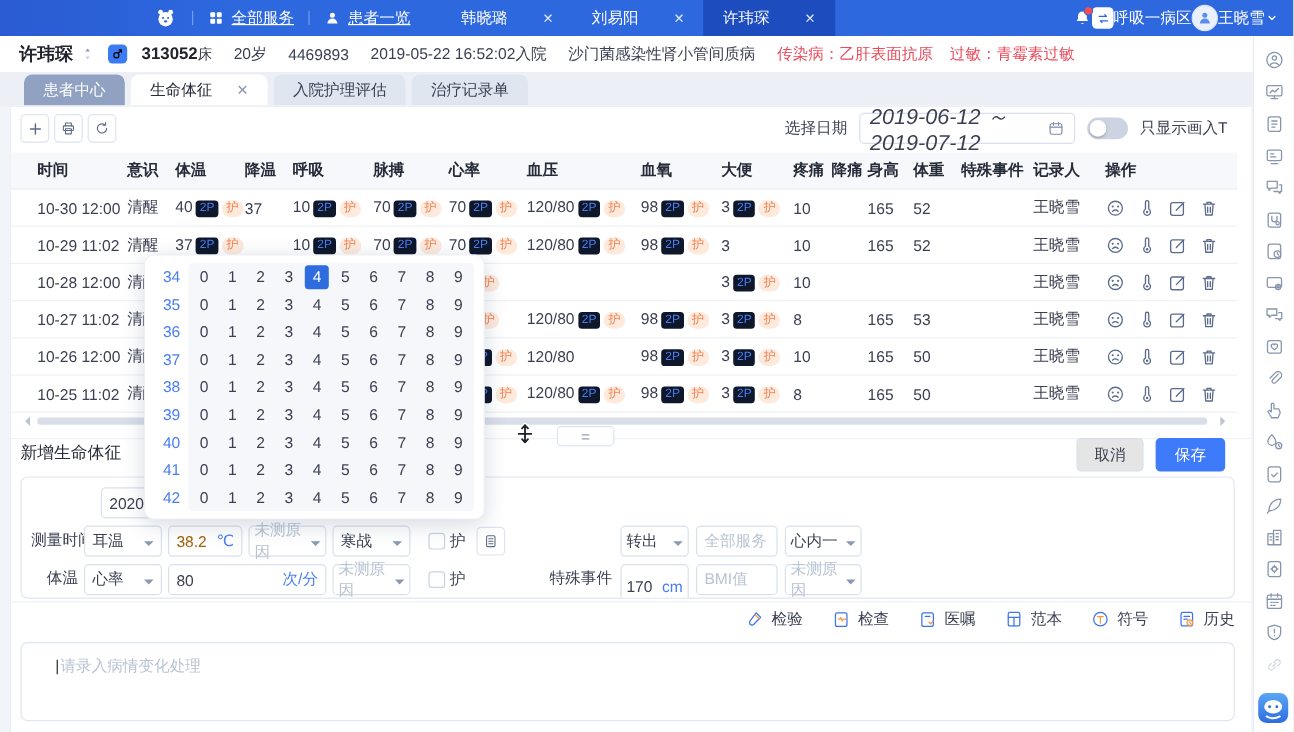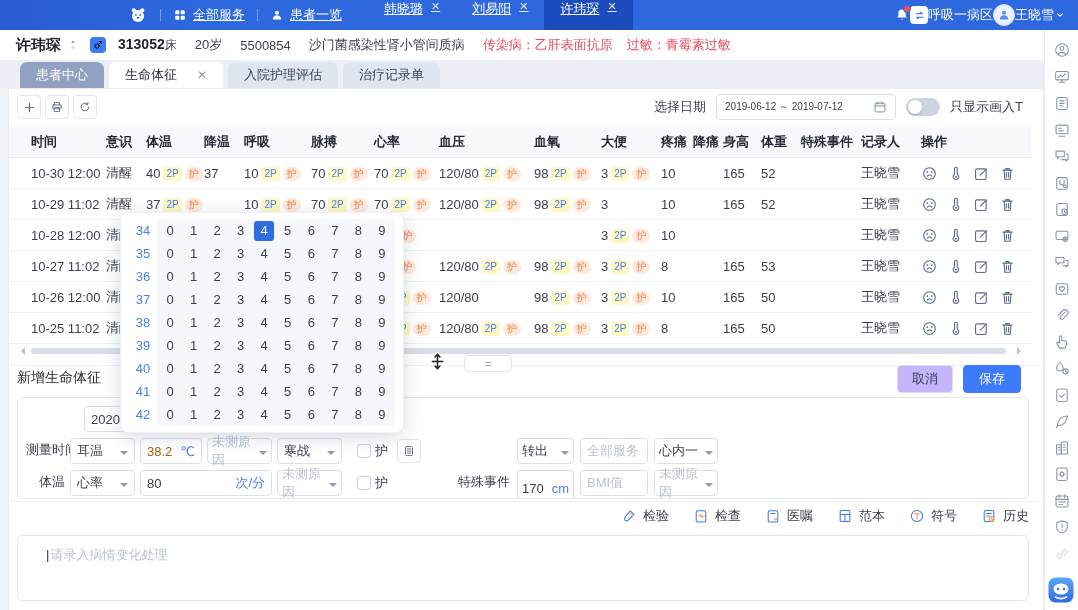--- a/index.html
+++ b/index.html
@@ -5,21 +5,21 @@
   html,body{margin:0;padding:0;background:#e9edf4;font-family:"Liberation Sans","DejaVu Sans",sans-serif;}
   .screen{position:relative;width:1078px;height:610px;overflow:hidden;background:#f1f4f9;}
   svg{display:block}
 
   
   .topbar{position:absolute;left:0;top:0;width:1078px;height:30px;background:linear-gradient(90deg,#2a5bd2 0%,#2d68df 18%,#2d68df 100%);display:flex;align-items:center;color:#fff;}
   .tb-left{display:flex;align-items:center;margin-left:128px;gap:12px;text-decoration:underline;}
   .tb-sep{width:1px;height:12px;background:rgba(255,255,255,.35);}
   .tb-item{display:flex;align-items:center;gap:6px;font-size:13px;color:#fff;cursor:default;}
   .ptabs{display:flex;align-items:stretch;height:30px;margin-left:26px;}
-  .ptab{display:flex;align-items:flex-start;gap:8px;padding:0 16px;font-size:13px;color:#fff;text-decoration:underline;}
+  .ptab{display:flex;align-items:center;gap:29px;padding:0 16px;font-size:13px;color:#fff;}
   .ptab .x{font-size:11px;opacity:.85;}
   .ptab.active{background:#1c4cbe;}
   .tb-right{position:absolute;right:12px;top:0;height:30px;display:flex;align-items:center;}
   .bell-wrap{position:relative;}
   .bell-dot{position:absolute;right:-1px;top:-2px;width:6px;height:6px;border-radius:50%;background:#ff4d4f;border:1px solid #2d68df;}
   .swap-btn{width:18px;height:18px;background:#fff;border-radius:4px;display:flex;align-items:center;justify-content:center;color:#2d68df;}
   .avatar{width:20px;height:20px;border-radius:50%;background:#eaf0fd;display:flex;align-items:center;justify-content:center;color:#5b8def;overflow:hidden;border:1px solid #d7e3fb;}
   .ward,.uname{font-size:13px;color:#fff;}
 
   
@@ -39,49 +39,49 @@
   .dtab.active{background:#fff;color:#262b38;gap:20px;}
   .dtab.plain{background:#e0e6f0;color:#3a3f51;}
   .dtab .x{color:#8b98ad;font-size:12px;}
 
   
   .panel{position:absolute;left:8px;top:88px;right:34px;bottom:0;background:#fff;border:1px solid #e8ecf3;border-bottom:none;box-sizing:border-box;}
   .ptoolbar{position:absolute;left:0;top:0;right:0;height:36px;}
   .tool-btn{position:absolute;top:6px;width:24px;height:24px;border:1px solid #dfe4ee;border-radius:4px;background:#fff;color:#5d6b85;display:flex;align-items:center;justify-content:center;box-sizing:border-box;}
   .ptool-right{position:absolute;right:20px;top:5px;display:flex;align-items:center;gap:10px;}
   .lbl13{font-size:13px;color:#3a3f51;white-space:nowrap;}
-  .date-inp{height:26px;width:180px;border:1px solid #d9e0ec;border-radius:4px;display:flex;align-items:center;justify-content:space-between;padding:0 8px;box-sizing:border-box;font-size:10px;color:#3a3f51;background:#fff;}
+  .date-inp{height:26px;width:180px;border:1px solid #d9e0ec;border-radius:4px;display:flex;align-items:center;justify-content:space-between;padding:0 8px;box-sizing:border-box;font-size:18px;color:#3a3f51;background:#fff;font-style:italic;}
   .date-inp .cal{color:#7c8aa5;}
   .tgl{width:34px;height:18px;border-radius:9px;background:#ccd4e2;position:relative;}
   .tgl::after{content:"";position:absolute;left:2px;top:2px;width:14px;height:14px;border-radius:50%;background:#fff;box-shadow:0 1px 2px rgba(0,0,0,.25);}
 
   
   .vtable{position:absolute;left:0;top:38px;border-collapse:collapse;table-layout:fixed;}
   .vtable th{height:30px;background:#f6f8fb;border-bottom:1px solid #e9edf3;font-size:13px;font-weight:700;color:#262b38;text-align:left;padding:0;white-space:nowrap;}
   .vtable td{height:30px;border-bottom:1px solid #eef1f5;font-size:13px;color:#3a3f51;padding:0;white-space:nowrap;overflow:hidden;}
   .vtable th:first-child,.vtable td:first-child{padding-left:22px;}
   .bdg{display:inline-block;font-size:10px;line-height:14px;height:14px;padding:0 3px;border-radius:3px;margin-left:3px;vertical-align:1px;}
-  .b2p{background:#fef9c3;color:#4a7df2;}
+  .b2p{background:#0f172a;color:#4a7df2;}
   .bhu{background:#fdeadd;color:#f08050;border-radius:8px;padding:0 4px;}
   .ops{display:flex;align-items:center;gap:9px;color:#5a6a8c;}
   .ops span{display:flex;cursor:pointer;}
 
   
   .hscroll{position:absolute;left:0;right:0;top:257px;height:10px;}
   .hs-thumb{position:absolute;left:22px;top:2px;width:975px;height:6px;border-radius:3px;background:#d9dee9;}
   .hs-arrow{position:absolute;top:1px;width:0;height:0;border:4px solid transparent;}
   .hs-left{left:8px;border-right-color:#bac3d2;}
   .hs-right{left:1008px;border-left-color:#bac3d2;}
 
   .hline{position:absolute;left:0;right:0;border-top:1px solid #eef1f6;}
 
   
   .sec-head{position:absolute;left:8px;font-size:14px;font-weight:400;color:#262b38;}
   .btn{position:absolute;height:28px;border-radius:4px;font-size:13px;display:flex;align-items:center;justify-content:center;box-sizing:border-box;cursor:pointer;}
-  .btn-cancel{right:90px;width:56px;border:1px solid #d9e0ec;background:#c4b5fd;color:#3a3f51;}
+  .btn-cancel{right:90px;width:56px;border:1px solid #d9e0ec;background:#e5e5e5;color:#3a3f51;}
   .btn-save{right:22px;width:58px;background:#3e7bfa;color:#fff;border:1px solid #3e7bfa;}
 
   .formbox{position:absolute;left:8px;right:14px;top:308px;height:100px;border:1px solid #e0e6ef;border-radius:6px;overflow:hidden;background:#fff;}
   .frow{position:absolute;left:0;right:0;height:26px;}
   .flabel{position:absolute;font-size:13px;color:#3a3f51;text-align:right;line-height:26px;white-space:nowrap;margin-top:31px;}
   .fbox{position:absolute;height:26px;border:1px solid #d9e0ec;border-radius:4px;background:#fff;box-sizing:border-box;display:flex;align-items:center;padding:0 6px;font-size:13px;color:#3a3f51;gap:4px;}
   .fbox .grow{flex:1;}
   .caret{width:0;height:0;border:4px solid transparent;border-top-color:#8b99b4;margin-top:8px;flex:none;}
   .ph{color:#b9c3d3;}
   .red{color:#a16207;}
@@ -209,21 +209,22 @@
         </svg>
       </span>
     <span class="gendericon" id="male-slot">
         <svg viewBox="0 0 20 20" width="12" height="12" fill="none" stroke="currentColor" stroke-width="1.6" stroke-linecap="round" stroke-linejoin="round">
           <circle cx="8.3" cy="11.7" r="3.6"></circle>
           <path d="M11 9l4.3-4.3M12 4.3h3.4v3.4"></path>
         </svg>
       </span>
     <span class="p-bed"><span>313052</span><span class="p-bedunit">床</span></span>
     <span class="p-meta">20岁</span>
-    <span class="p-meta">5500854</span>
+    <span class="p-meta">4469893</span>
+    <span class="p-meta">2019-05-22 16:52:02入院</span>
     <span class="p-meta">沙门菌感染性肾小管间质病</span>
     <span class="p-red">传染病：乙肝表面抗原</span>
     <span class="p-red" style="margin-left:14px">过敏：青霉素过敏</span>
   </div>
 
   <div class="tabstrip" id="tabstrip">
       <span class="dtab home">
         <span>患者中心</span>
       </span>
       <span class="dtab active">

